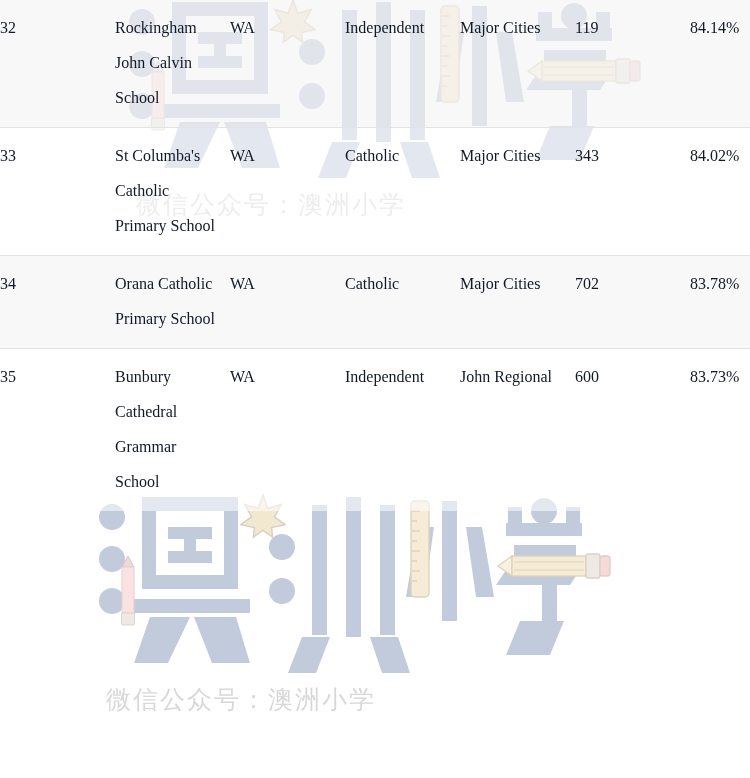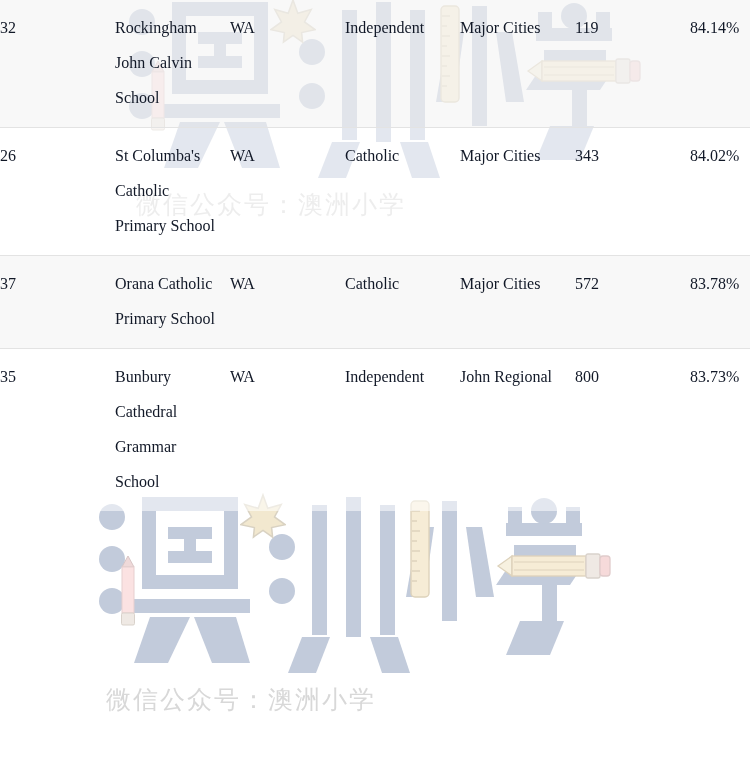--- a/index.html
+++ b/index.html
@@ -270,46 +270,46 @@
         <td class="c-rank">32</td>
         <td class="c-school">Rockingham John Calvin School</td>
         <td class="c-state">WA</td>
         <td class="c-sector">Independent</td>
         <td class="c-geo">Major Cities</td>
         <td class="c-students">119</td>
         <td class="c-percent">84.14%</td>
       </tr>
 
       <tr class="row-even">
-        <td class="c-rank">26</td>
+        <td class="c-rank">33</td>
         <td class="c-school">St Columba's Catholic Primary School</td>
         <td class="c-state">WA</td>
         <td class="c-sector">Catholic</td>
         <td class="c-geo">Major Cities</td>
         <td class="c-students">343</td>
         <td class="c-percent">84.02%</td>
       </tr>
 
       <tr class="row-odd">
-        <td class="c-rank">37</td>
+        <td class="c-rank">34</td>
         <td class="c-school">Orana Catholic Primary School</td>
         <td class="c-state">WA</td>
         <td class="c-sector">Catholic</td>
         <td class="c-geo">Major Cities</td>
-        <td class="c-students">572</td>
+        <td class="c-students">702</td>
         <td class="c-percent">83.78%</td>
       </tr>
 
       <tr class="row-even">
         <td class="c-rank">35</td>
         <td class="c-school">Bunbury Cathedral Grammar School</td>
         <td class="c-state">WA</td>
         <td class="c-sector">Independent</td>
         <td class="c-geo">John Regional</td>
-        <td class="c-students">800</td>
+        <td class="c-students">600</td>
         <td class="c-percent">83.73%</td>
       </tr>
 
     </tbody>
   </table>
 
   <div class="bottom-strip">
     <div class="cut">澳洲小学</div>
   </div>
 

